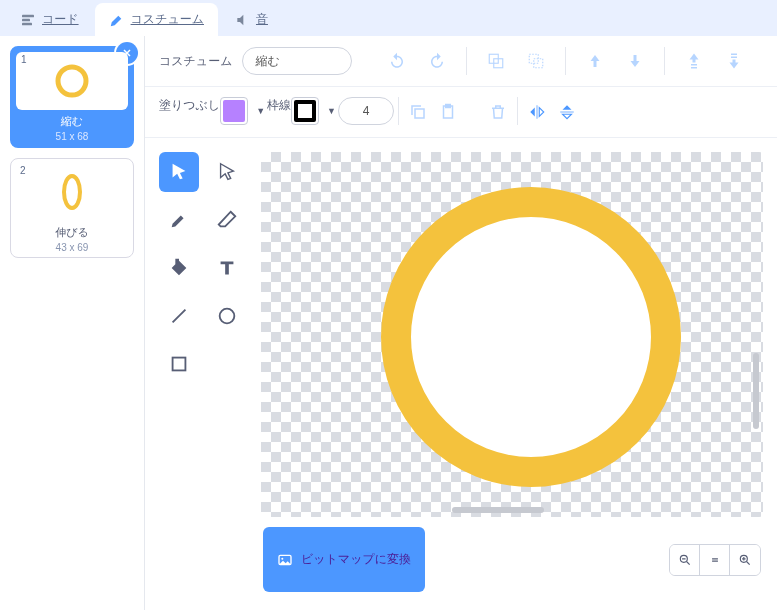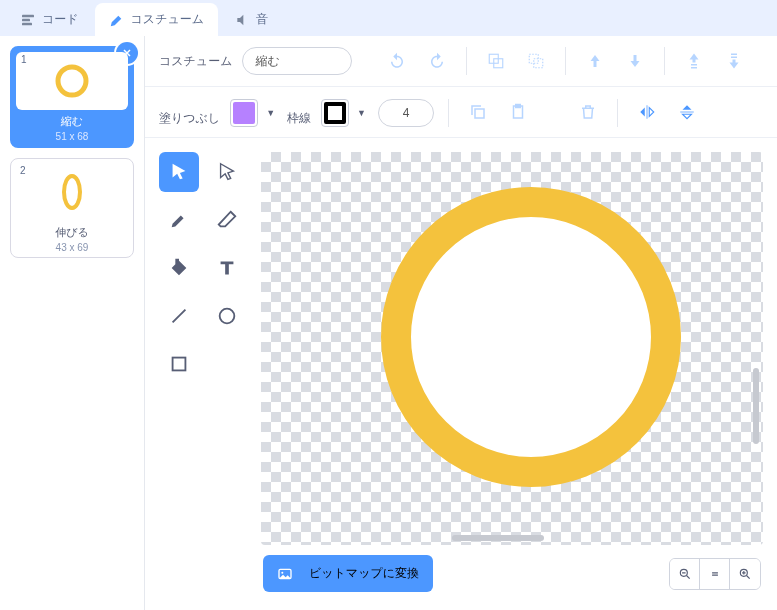--- a/index.html
+++ b/index.html
@@ -1,19 +1,19 @@
 <!DOCTYPE html>
 <html><head>
 <meta charset="utf-8">
 <style>
   * { box-sizing: border-box; margin: 0; padding: 0; font-family: Arial, sans-serif; }
   body { width: 777px; height: 610px; background: #e9f0ff; overflow: hidden; display: flex; flex-direction: column; }
   
   .tabs { display: flex; background: #e9f0ff; padding: 0 6px; align-items: flex-end; height: 36px; gap:2px;}
-  .tab { display: flex; align-items: center; gap: 6px; padding: 8px 14px; font-size: 12px; color: #5a6a8a; cursor: pointer; border-radius: 8px 8px 0 0; }
+  .tab { display: flex; align-items: center; gap: 6px; padding: 8px 14px; font-size: 12px; color: #5a6a8a; cursor: pointer; border-radius: 8px 8px 0 0; text-decoration: underline; }
   .tab.active { background: #fff; color: #5a6a8a; }
   .tab svg { width: 16px; height: 16px; }
   
   .main { flex: 1; display: flex; background: #fff; border-top-left-radius:6px;}
   
   .sidebar { width: 145px; background: #fff; border-right: 1px solid #e5e8ee; padding: 10px; display: flex; flex-direction: column; gap: 10px; }
   .costume-thumb { position: relative; border: 2px solid transparent; border-radius: 8px; padding: 4px; text-align: center; cursor: pointer; }
   .costume-thumb.selected { border-color: #4c97ff; background:#4c97ff; }
   .costume-thumb:not(.selected){background:#fff; border:1px solid #d9d9e4;}
   .thumb-canvas { background:#fff; border-radius:6px; height:58px; display:flex; align-items:center; justify-content:center; position:relative;}
@@ -29,21 +29,21 @@
   .editor { flex:1; display:flex; flex-direction:column; background:#fff;}
   
   .toolbar { display:flex; align-items:center; padding:10px 14px; gap:10px; border-bottom:1px solid #eceff5;}
   .lbl{font-size:12px; color:#575e75;}
   .name-input{border:1px solid #d0d4de; border-radius:16px; padding:6px 12px; font-size:12px; width:110px; color:#555;}
   .icon-btn{border:none; background:none; width:30px; height:30px; display:flex; align-items:center; justify-content:center; cursor:pointer; border-radius:4px;}
   .icon-btn.disabled{opacity:0.4; cursor:default;}
   .icon-btn svg{width:18px;height:18px;}
   .sep{width:1px; height:28px; background:#e4e7ee; margin:0 4px;}
   
-  .toolbar2{display:flex; align-items:flex-end; padding:10px 14px; gap:10px; border-bottom:1px solid #eceff5;}
+  .toolbar2{display:flex; align-items:flex-start; padding:10px 14px; border-bottom:1px solid #eceff5;}
   .swatch-group{display:flex;align-items:center;gap:6px;}
   .swatch{width:28px;height:28px;border:1px solid #c8ccd8;border-radius:4px;display:flex;align-items:center;justify-content:center;}
   .swatch-inner{width:22px;height:22px;border-radius:2px;}
   .dropdown-caret{font-size:9px;color:#575e75;padding:0 2px;cursor:pointer;}
   .num-input{border:1px solid #d0d4de;border-radius:16px;width:56px;padding:6px 0;text-align:center;font-size:12px;color:#555;}
   
   .canvas-area{flex:1; display:flex; padding:14px; gap:14px; min-height:0;}
   .tools{display:grid; grid-template-columns:repeat(2,40px); gap:8px; align-content:start;}
   .tool{width:40px;height:40px;border-radius:6px;display:flex;align-items:center;justify-content:center;cursor:pointer;}
   .tool.selected{background:#4c97ff;}
@@ -61,21 +61,21 @@
     background-color:#fff;
     border-radius:4px;
     overflow:hidden;
   }
   .ring{position:absolute; width:300px;height:300px; top:35px; left:120px;
     border-radius:50%; border:30px solid #f4c23d; background:#fff;}
   .vscroll{position:absolute; right:4px; top:55%; width:6px; height:76px; background:#c6c9d0; border-radius:3px;}
   .hscroll{position:absolute; bottom:4px; left:38%; width:92px; height:6px; background:#c6c9d0; border-radius:3px;}
   
   .bottom-bar{display:flex; align-items:center; padding:10px 2px 4px; gap:10px;}
-  .convert-btn{display:flex;align-items:center;gap:16px;background:#4c97ff;color:#000000;border:none;padding:10px 14px;border-radius:6px;font-size:12px;cursor:pointer;}
+  .convert-btn{display:flex;align-items:center;gap:8px;background:#4c97ff;color:#4c1d95;border:none;padding:24px 14px;border-radius:6px;font-size:12px;cursor:pointer;}
   .convert-btn svg{width:16px;height:16px;}
   .spacer{flex:1;}
   .zoom-group{display:flex;border:1px solid #d0d4de;border-radius:6px;overflow:hidden;}
   .zoom-btn{width:30px;height:30px;background:#fff;border:none;display:flex;align-items:center;justify-content:center;cursor:pointer;border-right:1px solid #d0d4de;}
   .zoom-btn:last-child{border-right:none;}
   .zoom-btn svg{width:14px;height:14px;}
 </style>
 </head>
 <body>
 

